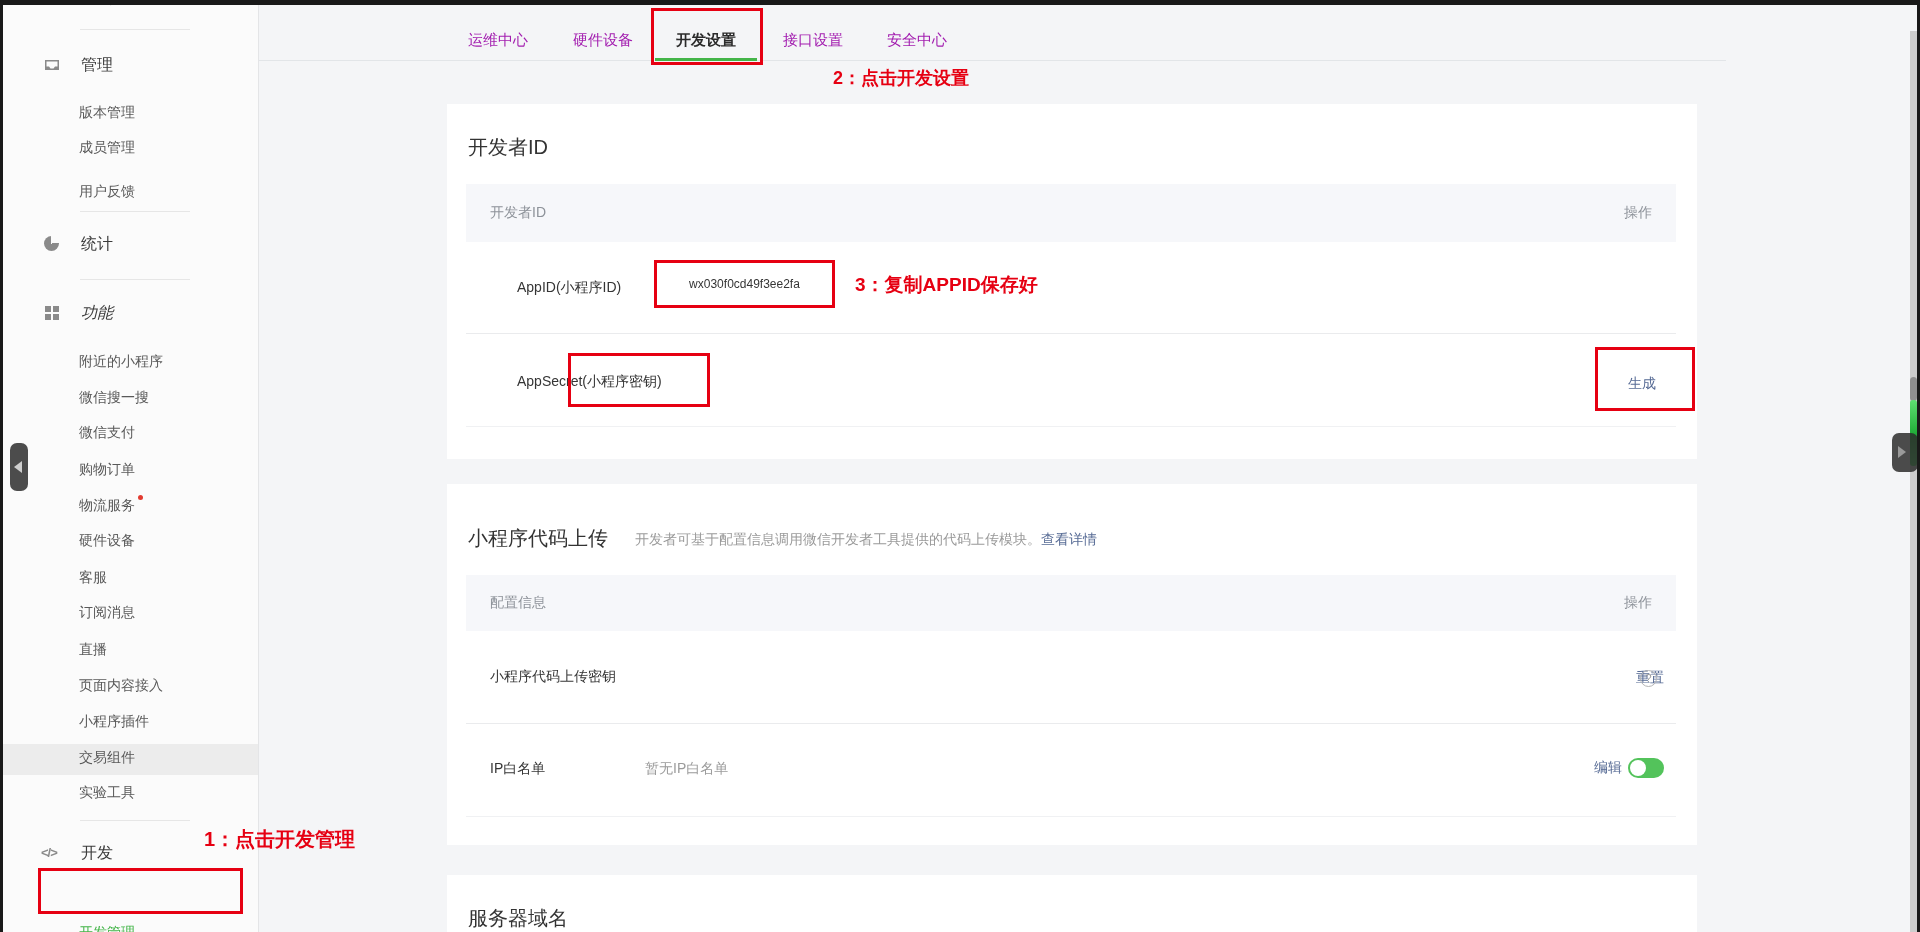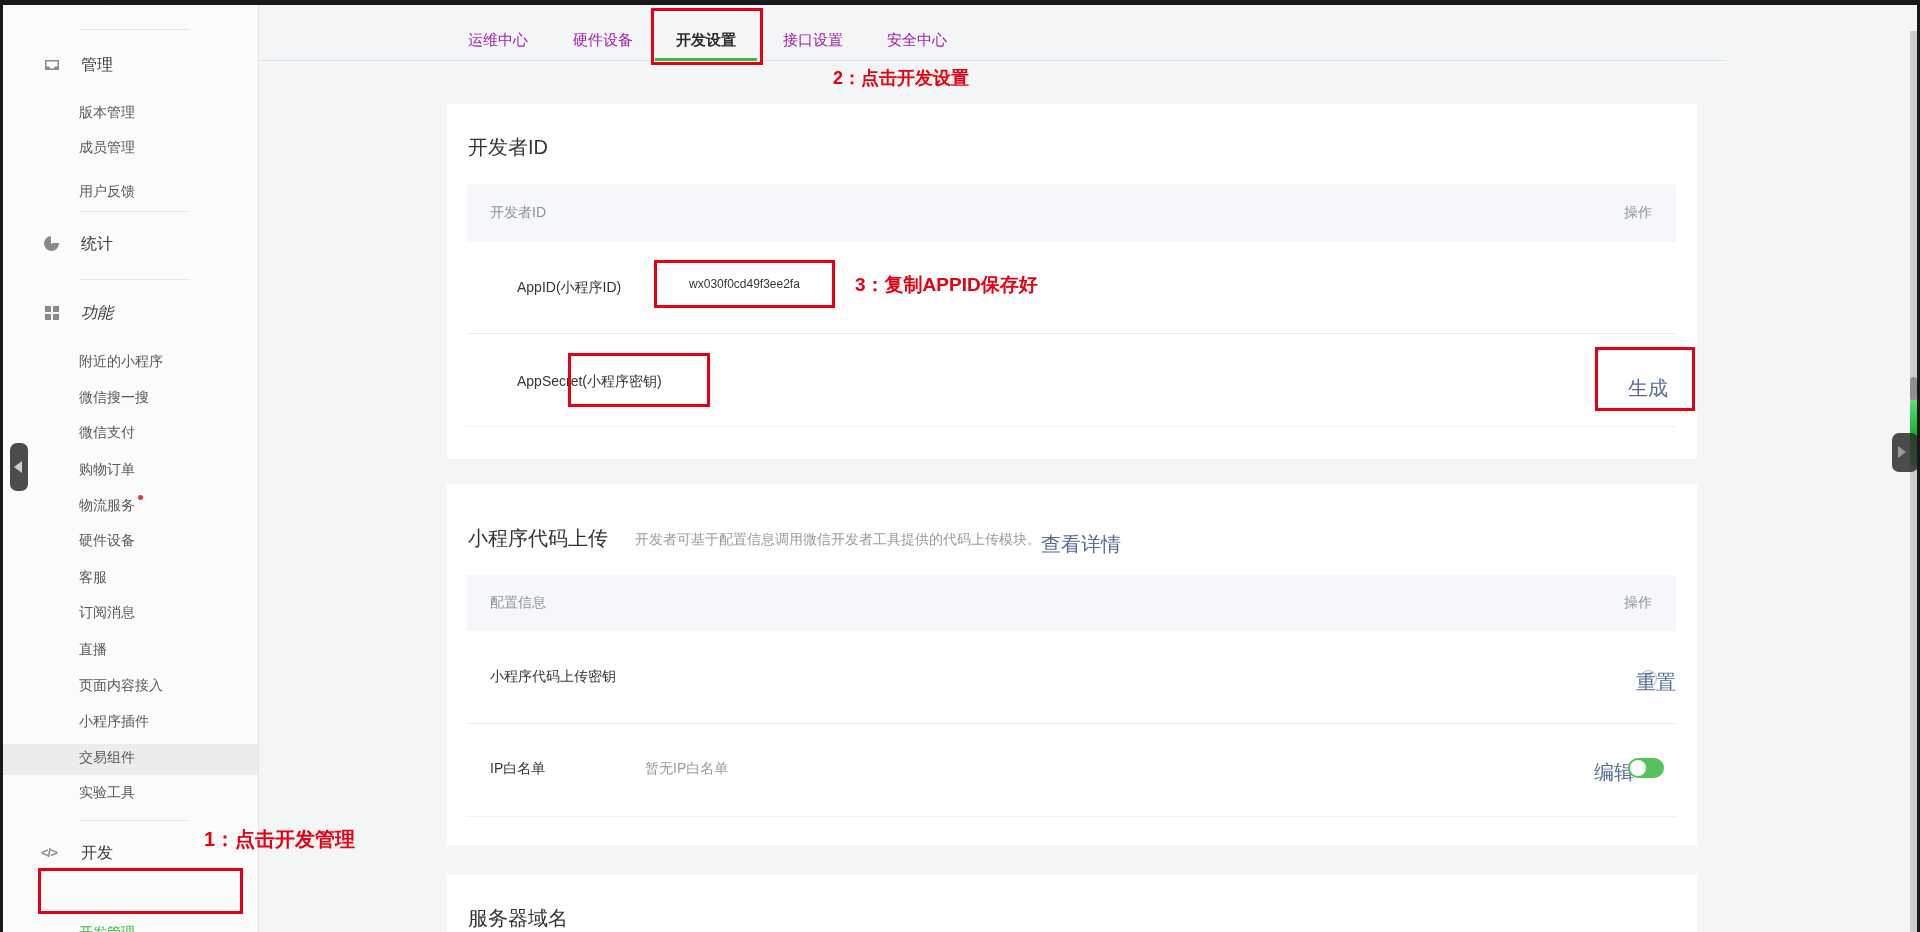--- a/index.html
+++ b/index.html
@@ -37,21 +37,21 @@
   .tab-underline{left:655px;top:58px;width:102px;height:3px;background:#44b549;}
 
   
   .card{left:447px;width:1250px;background:#ffffff;z-index:10;}
   .card-title{position:absolute;left:21px;font-size:20px;color:#333333;white-space:nowrap;}
   .thead{position:absolute;left:19px;width:1210px;height:58px;background:#f6f7fa;box-sizing:border-box;
          display:flex;align-items:center;justify-content:space-between;padding:0 24px;font-size:14px;color:#8d9299;}
   .row-label{position:absolute;font-size:14px;color:#353535;white-space:nowrap;}
   .row-value-gray{position:absolute;font-size:14px;color:#9b9b9b;white-space:nowrap;}
   .card-div{position:absolute;left:19px;width:1210px;height:1px;background:#eaebed;}
-  .link{position:absolute;font-size:20px;color:#576b95;cursor:pointer;white-space:nowrap;text-align:right;}
+  .link{position:absolute;font-size:14px;color:#576b95;cursor:pointer;white-space:nowrap;text-align:right;}
   .appid-value{position:absolute;display:flex;align-items:center;justify-content:center;font-size:12px;color:#353535;}
   .subtitle{position:absolute;font-size:14px;color:#9a9a9a;white-space:nowrap;}
   .help{position:absolute;width:15px;height:15px;border:1px solid #b5b5b5;border-radius:50%;
         font-size:11px;color:#9a9a9a;text-align:center;line-height:15px;cursor:pointer;}
   .toggle{position:absolute;width:36px;height:20px;border-radius:10px;background:#53c35b;cursor:pointer;}
   .knob{position:absolute;left:2px;top:2px;width:16px;height:16px;border-radius:50%;background:#ffffff;}
 
   
   .redbox{border:3px solid #e60012;box-sizing:border-box;z-index:40;}
   .ann{color:#e60012;font-weight:bold;white-space:nowrap;z-index:40;}

